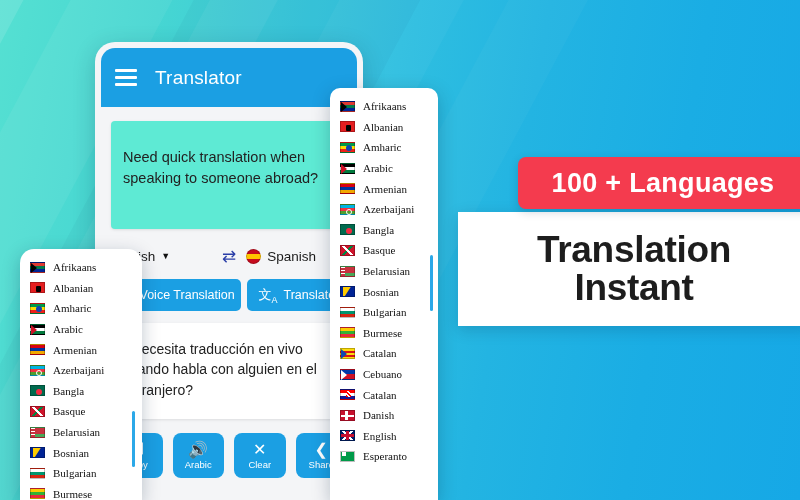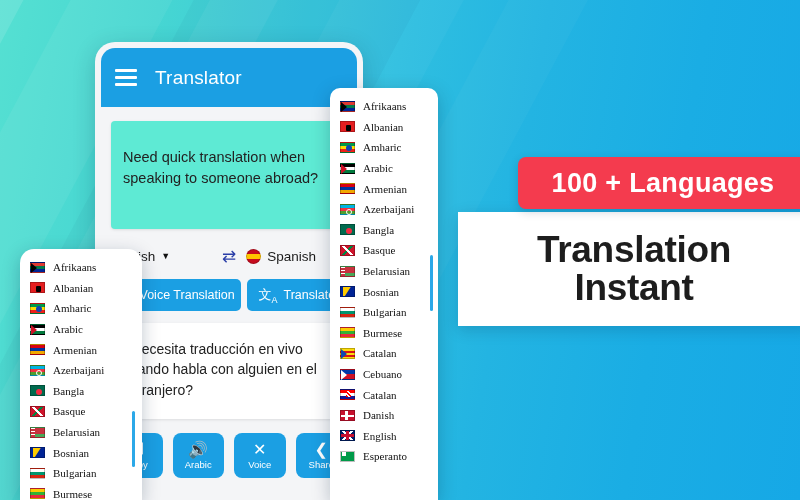--- a/index.html
+++ b/index.html
@@ -250,21 +250,21 @@
       <div class="act">
         <span class="aicon">❐</span>
         <span class="alabel">Copy</span>
       </div>
       <div class="act">
         <span class="aicon">🔊</span>
         <span class="alabel">Arabic</span>
       </div>
       <div class="act">
         <span class="aicon">✕</span>
-        <span class="alabel">Voice</span>
+        <span class="alabel">Clear</span>
       </div>
       <div class="act">
         <span class="aicon">❮</span>
         <span class="alabel">Share</span>
       </div>
     </div>
 
   </div>
 </div>
 

